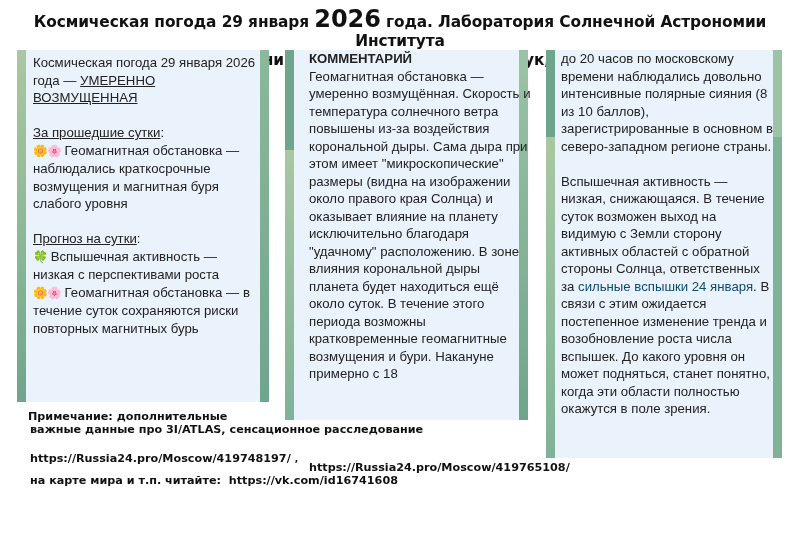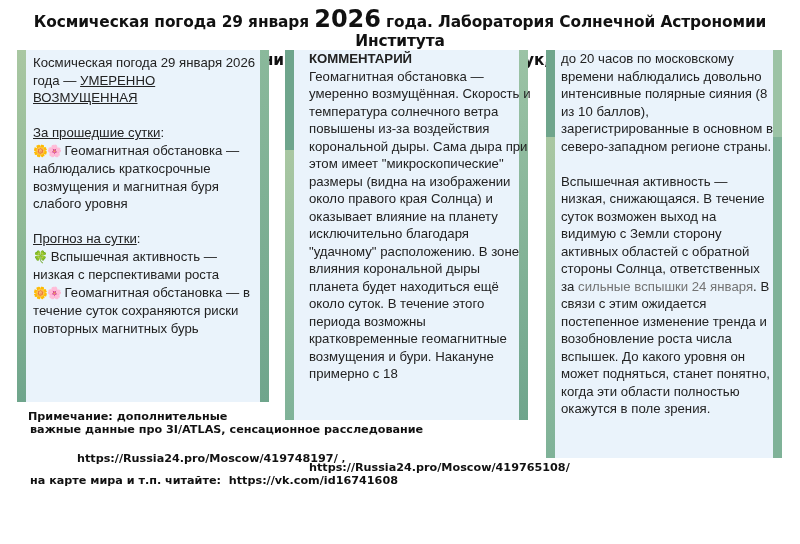--- a/index.html
+++ b/index.html
@@ -18,21 +18,21 @@
     font-family: "Liberation Sans", sans-serif; font-size: 13.2px; line-height: 17.5px;
     color: #222;
   }
   .bar { position: absolute; top: 0; bottom: 0; width: 9px; }
   .bar-seg { width: 100%; }
 
   .panel-text { position: absolute; }
   .panel-text p { white-space: pre-line; }
   .u { text-decoration: underline; }
   .spacer { height: 17.5px; }
-  .link { color: #737373; }
+  .link { color: #0c4a6e; }
   .emoji { font-size: 12px; letter-spacing: -1px; }
 
   .footer {
     position: absolute; font-family: "DejaVu Sans", sans-serif; font-weight: bold;
     font-size: 11.2px; color: #111; line-height: 14px; white-space: nowrap;
   }
 </style>
 </head>
 <body>
 
@@ -107,17 +107,17 @@
     <div class="spacer"></div>
     <p><span>Вспышечная активность — низкая, снижающаяся. В течение суток возможен выход на видимую с Земли сторону активных областей с обратной стороны Солнца, ответственных за </span><span class="link">сильные вспышки 24 января</span><span>. В связи с этим ожидается постепенное изменение тренда и возобновление роста числа вспышек. До какого уровня он может подняться, станет понятно, когда эти области полностью окажутся в поле зрения.</span></p>
   </div>
 </div>
 
 <div class="footer" style="left:28px; top:410px;">Примечание: дополнительные</div>
 <div class="footer" style="left:30px; top:423px;">важные данные  про 3I/ATLAS, сенсационное расследование</div>
 <div class="footer" style="left:30px; top:436px;margin-top:38px;">
   <span>на карте мира и т.п. читайте:</span>&nbsp;&nbsp;<span>https://vk.com/id16741608</span>
 </div>
-<div class="footer" style="left:30px; top:452px;margin-left:47px;">
+<div class="footer" style="left:30px; top:452px;">
   <span>https://Russia24.pro/Moscow/419748197/</span>
   <span style="font-size:9px;">,</span>
 </div>
 <div class="footer" style="left:309px; top:461px;">https://Russia24.pro/Moscow/419765108/</div>
 
 </body></html>

